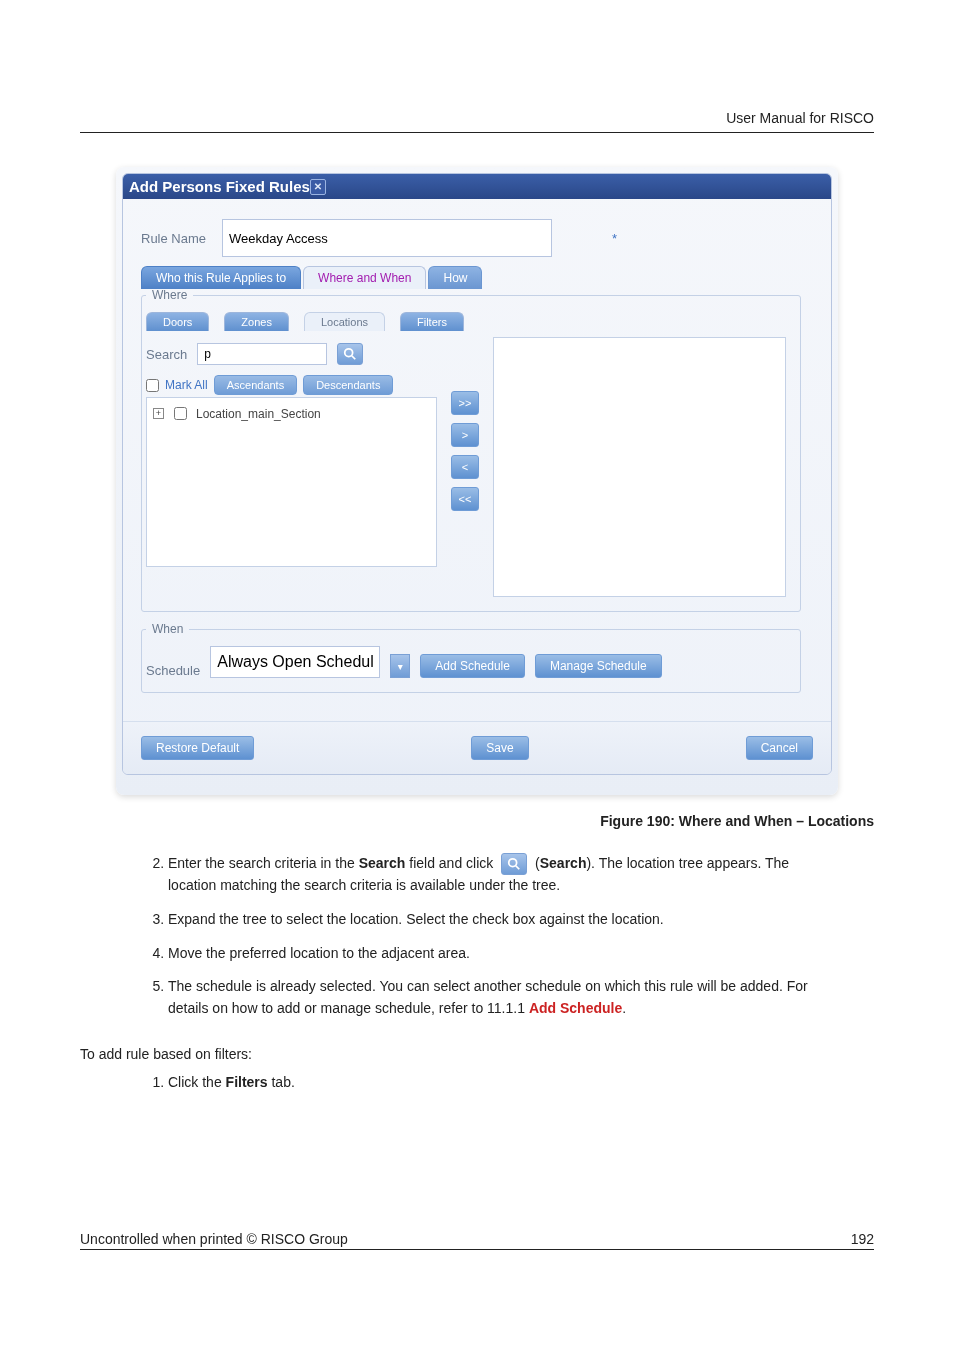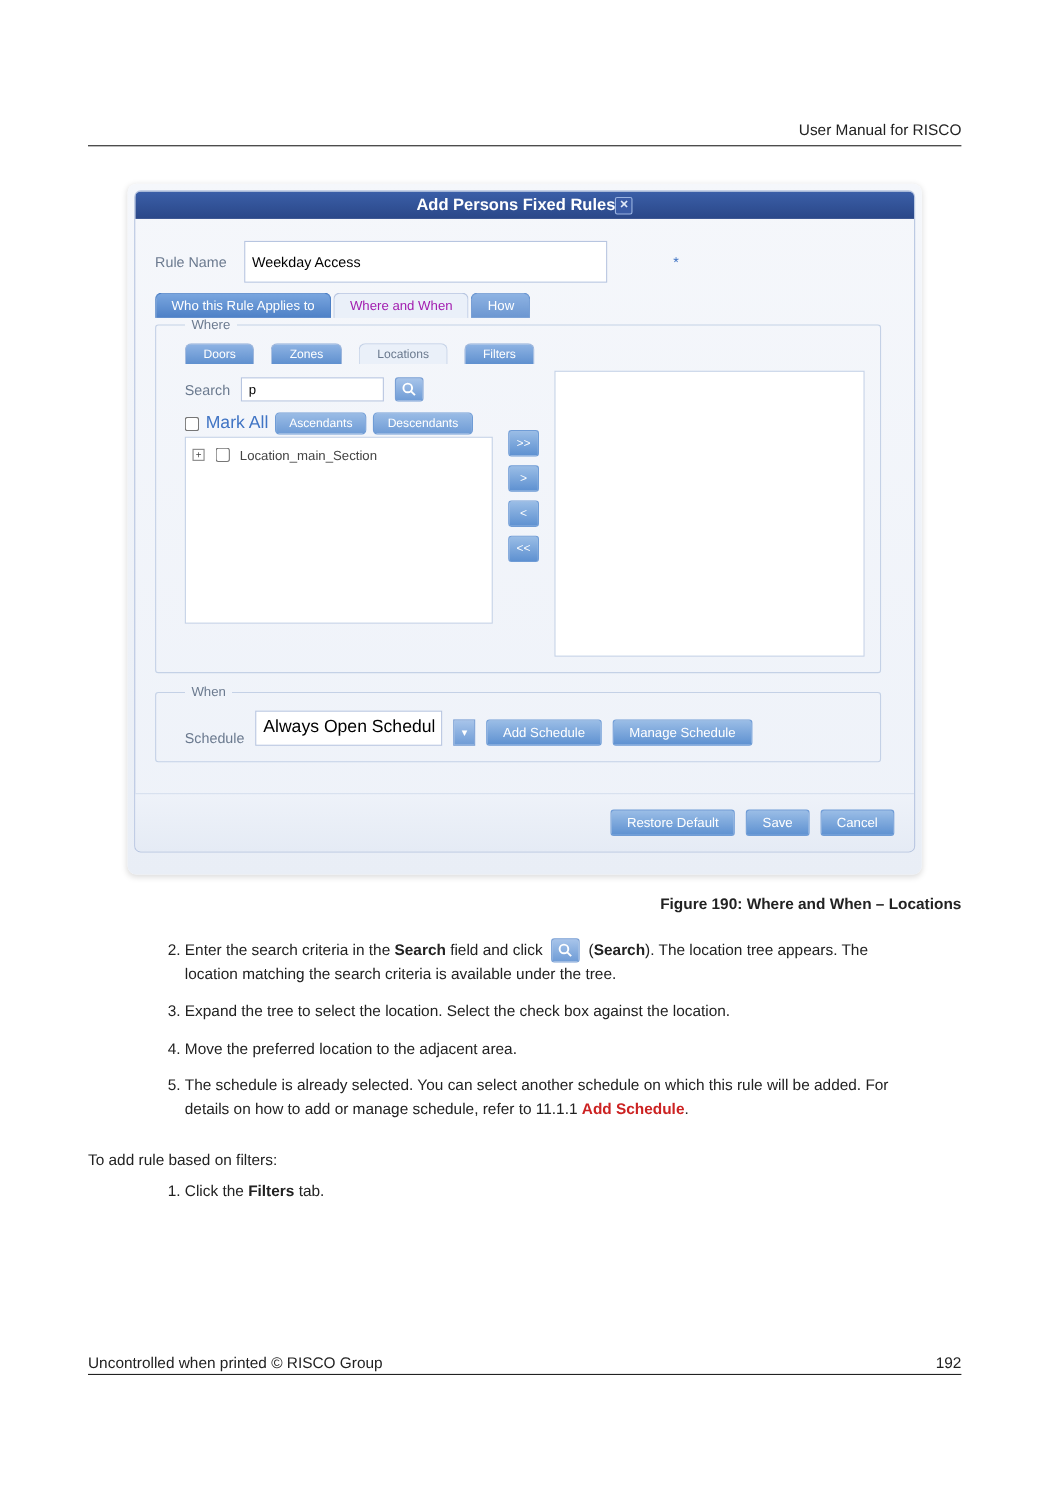--- a/index.html
+++ b/index.html
@@ -38,21 +38,21 @@
     overflow: hidden;
     background: linear-gradient(#f5f7fb, #eef2f9);
   }
   .titlebar {
     background: linear-gradient(#3b5fa8, #2a4788);
     color: #fff;
     font-size: 15px;
     font-weight: bold;
     padding: 4px 6px;
     display: flex;
-    justify-content: center;
+    justify-content: flex-start;
     align-items: center;
   }
   .close-box {
     width: 16px; height: 16px;
     border: 1px solid #9bb4e2;
     border-radius: 2px;
     background: #3a5ba5;
     color: #dfe8f7;
     font-size: 10px;
     line-height: 14px;
@@ -95,21 +95,21 @@
   .tab.how {
     background: linear-gradient(#8eb3e3, #6b96d1);
     color:#fff;
     border-color:#6b96d1;
   }
 
   
   fieldset.where, fieldset.when {
     border:1px solid #c4d1e6;
     border-radius:3px;
-    padding:10px 14px 14px 26px;
+    padding:10px 14px 14px 4px;
     margin:0 12px 10px 0;
     background:transparent;
   }
   legend { color:#6b7a8f; font-size:12px; padding:0 6px; }
 
   .inner-tabs { display:flex; gap:15px; margin-bottom:6px; }
   .inner-tab {
     border:1px solid #9db6dc;
     border-bottom:none;
     border-radius:6px 6px 0 0;
@@ -134,21 +134,21 @@
   .icon-btn {
     width:26px; height:22px;
     border:1px solid #7aa0d5;
     border-radius:3px;
     background: linear-gradient(#a7c4ea, #6f9cd6);
     cursor:pointer;
     display:flex; align-items:center; justify-content:center;
   }
   .mark-row { display:flex; align-items:center; gap:6px; margin-bottom:2px; }
   .mark-row input[type=checkbox]{ margin:0; }
-  .mark-lbl { color:#4074c4; font-size:16px; }
+  .mark-lbl { color:#4074c4; font-size:12px; }
   .pill-btn {
     background: linear-gradient(#99bbe5, #6f9cd6);
     border:1px solid #6f9cd6;
     border-radius:4px;
     color:#fff;
     font-size:11px;
     padding:3px 12px;
     cursor:pointer;
   }
   .list-box {
@@ -205,21 +205,21 @@
     border-radius:3px;
     background: linear-gradient(#9abde6, #5e91d1);
     color:#fff;
     font-size:12px;
     cursor:pointer;
   }
 
   .dlg-footer {
     padding:14px 18px;
     display:flex;
-    justify-content:flex-end;
+    justify-content:space-between;
     gap:10px;
     border-top:1px solid #d5dfee;
     background:linear-gradient(#eef2f9, #e5ebf5);
   }
 
   
   .caption { text-align:right; font-weight:bold; font-size:14px; margin:18px 0 24px 0; }
   ol.steps { margin:0 36px 0 60px; padding-left:28px; font-size:14px; line-height:1.55; color:#222; }
   ol.steps li { margin-bottom:12px; }
   .inline-icon {

